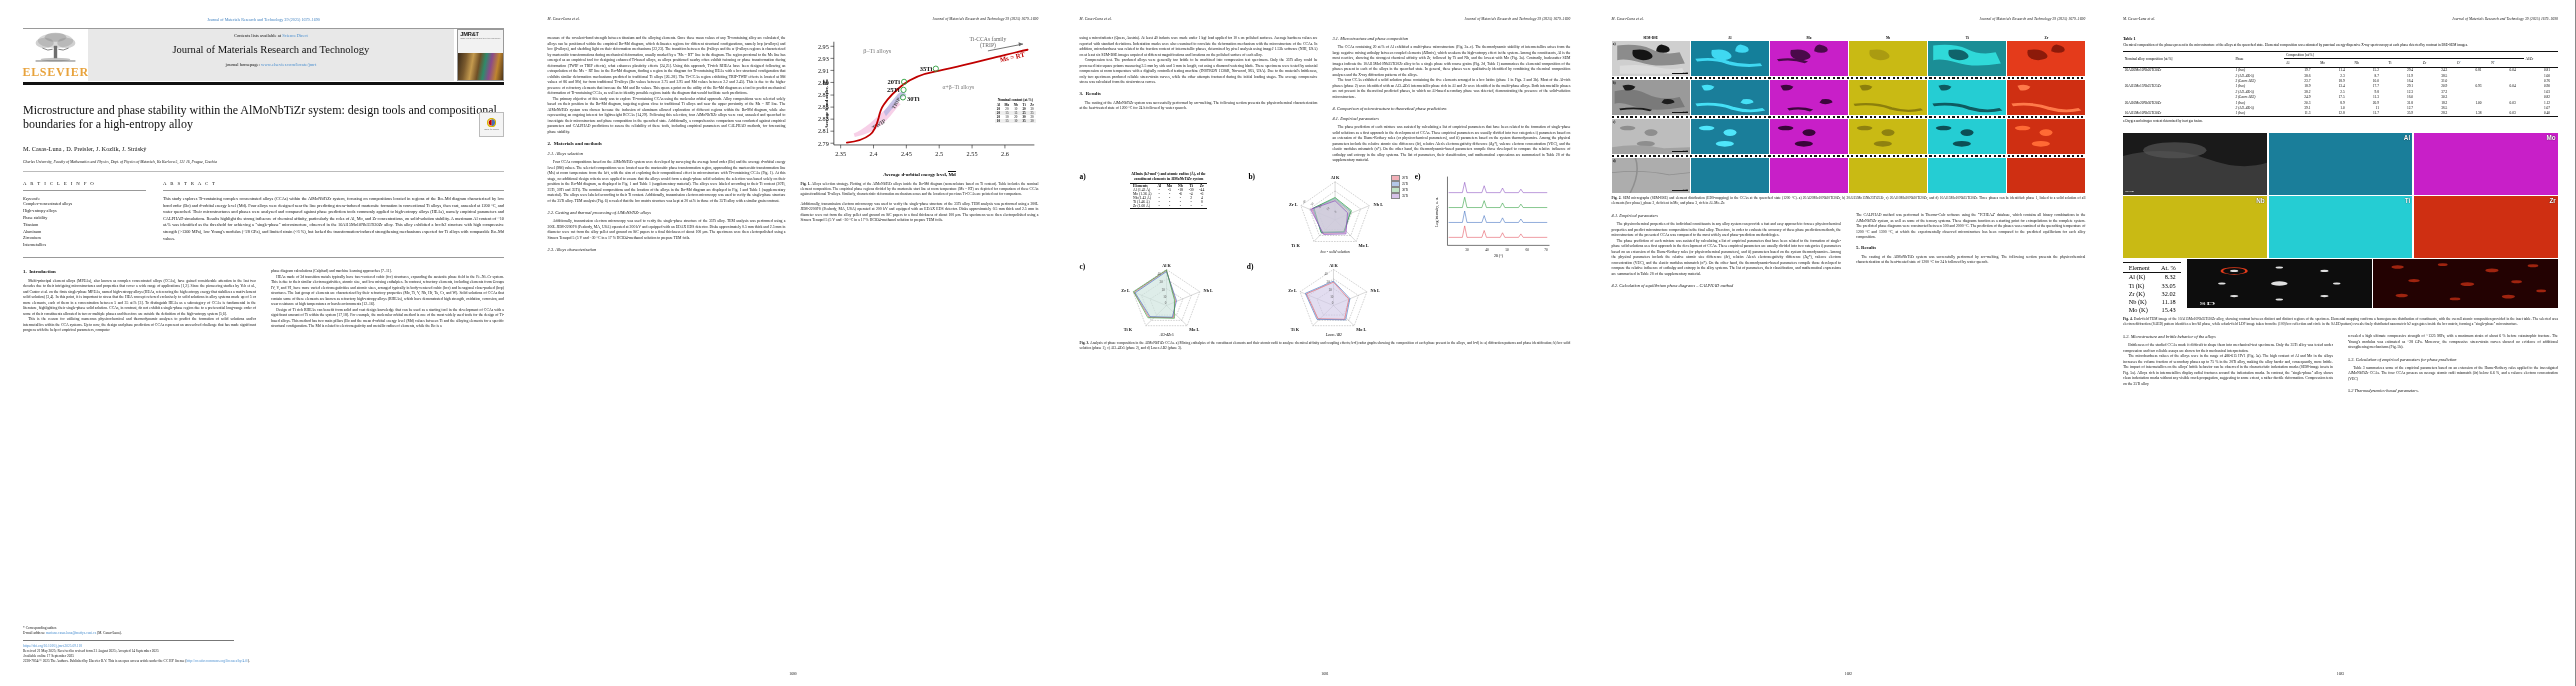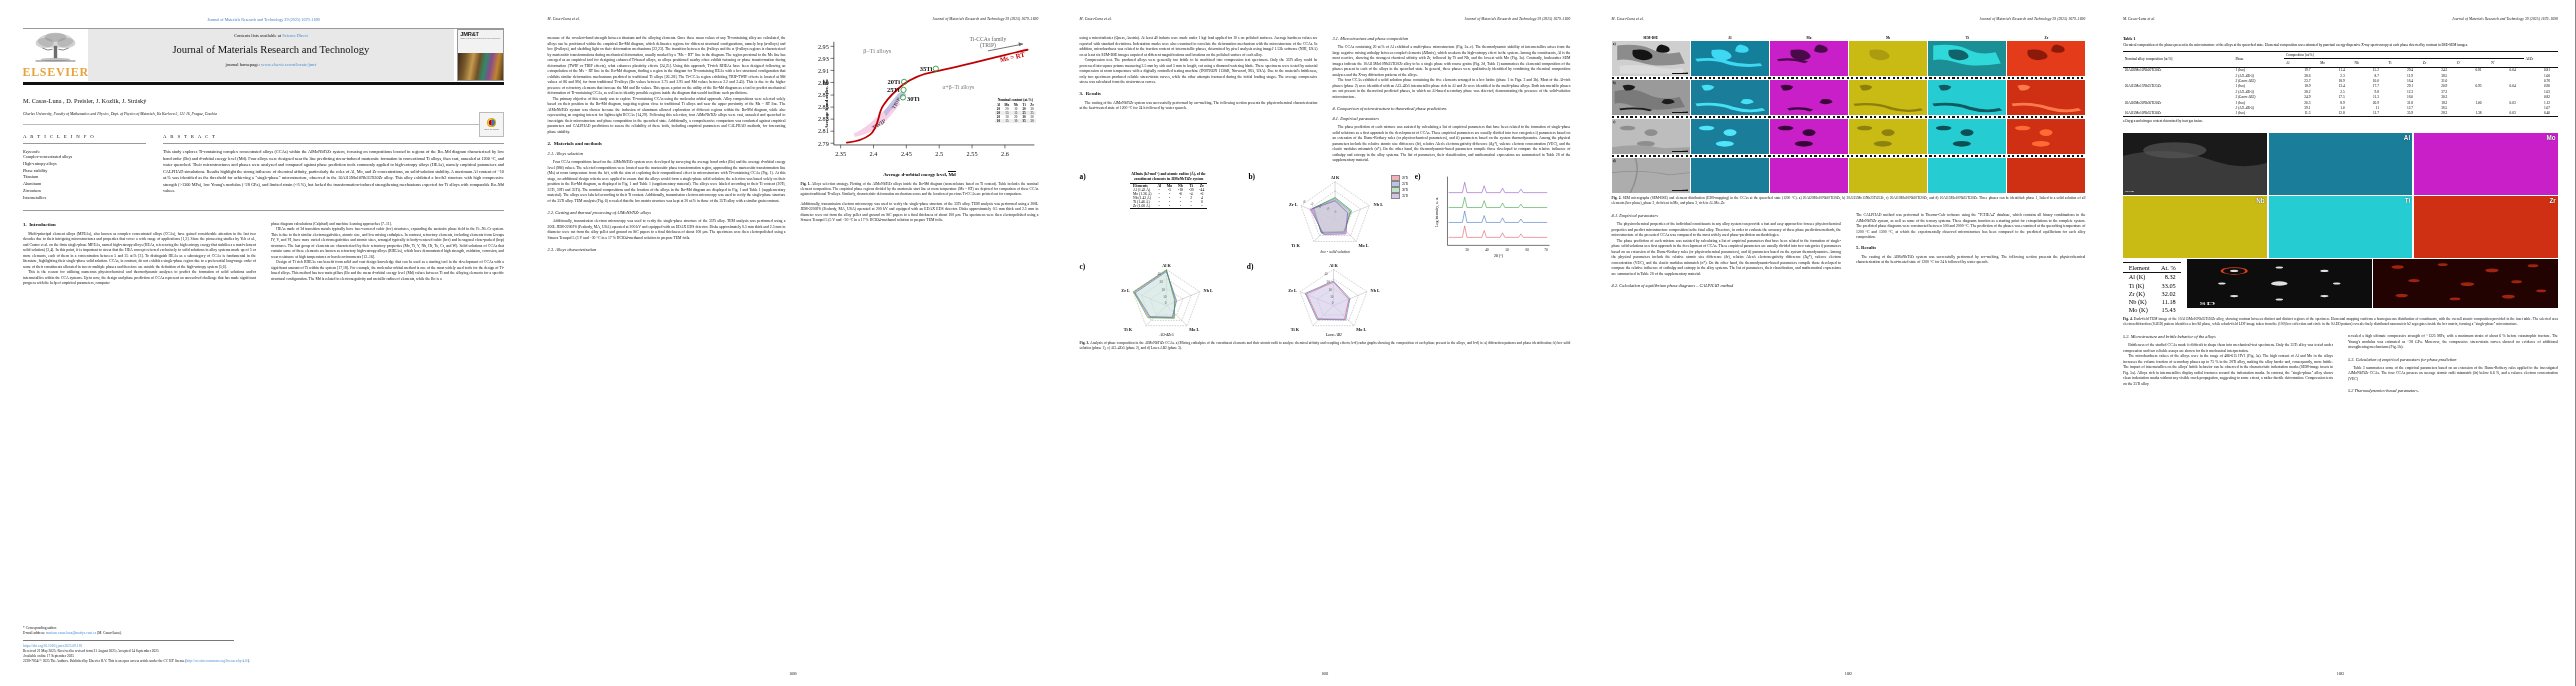--- a/index.html
+++ b/index.html
@@ -174,20 +174,21 @@
 
     <div class="checkbox-upd">
       <svg width="9.2" height="9.2" viewBox="0 0 16 16">
         <circle cx="8" cy="8" r="7" fill="none" stroke="#d9b400" stroke-width="2.4"></circle>
         <path d="M8 2 a6 6 0 0 1 0 12 z" fill="#1f4e9c" opacity=".8"></path>
         <path d="M8 3 a5 5 0 0 0 0 10 z" fill="#c00000"></path>
       </svg>
       <div class="cu-txt">Check for updates</div>
     </div>
 
+    <h1 class="title">Microstructure and phase stability within the AlMoNbTiZr system: design tools and compositional boundaries for a high-entropy alloy</h1>
     <div class="authors">
       <span>M. Casas-Luna , D. Preisler, J. Kozlík, J. Stráský</span>
     </div>
     <div class="affil">Charles University, Faculty of Mathematics and Physics, Dept. of Physics of Materials, Ke Karlovu 5, 121 16, Prague, Czechia</div>
     <hr class="hr-thin">
 
     <div class="info-grid">
       <div class="col-info">
         <div class="sec-label">A R T I C L E   I N F O</div>
         <hr class="rule2">

